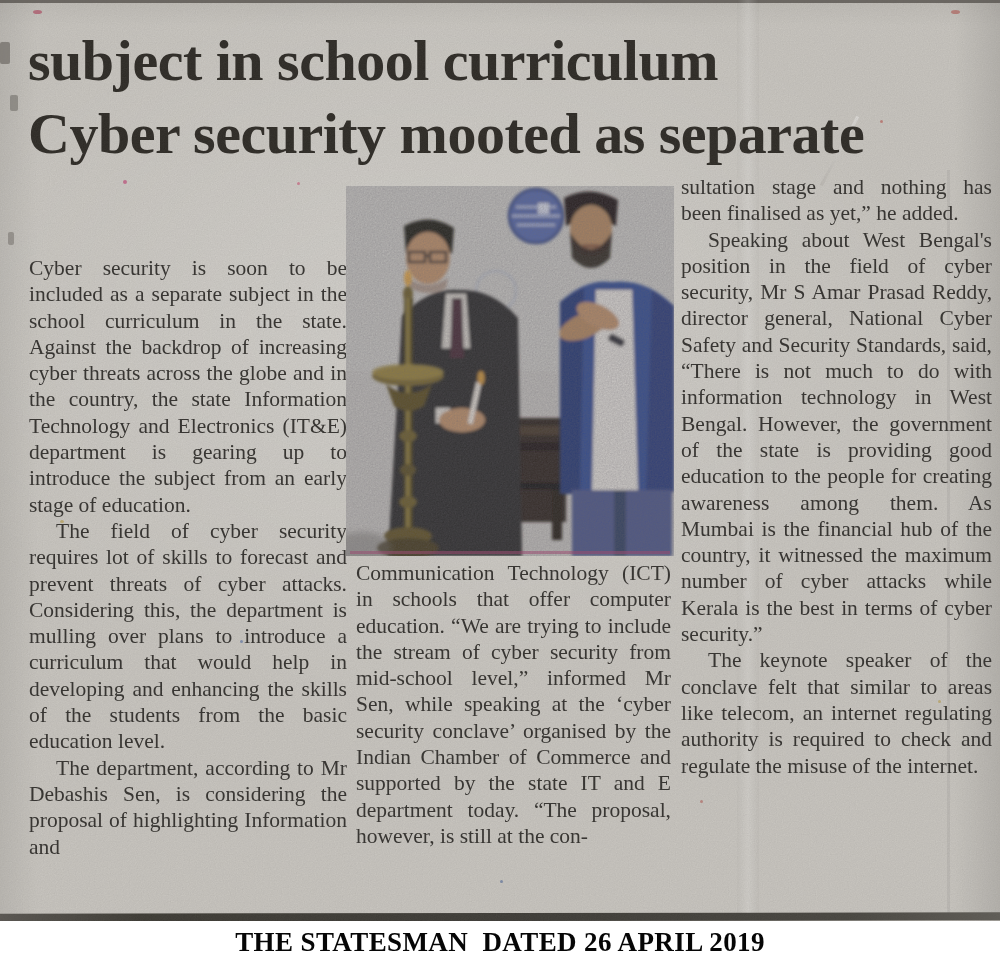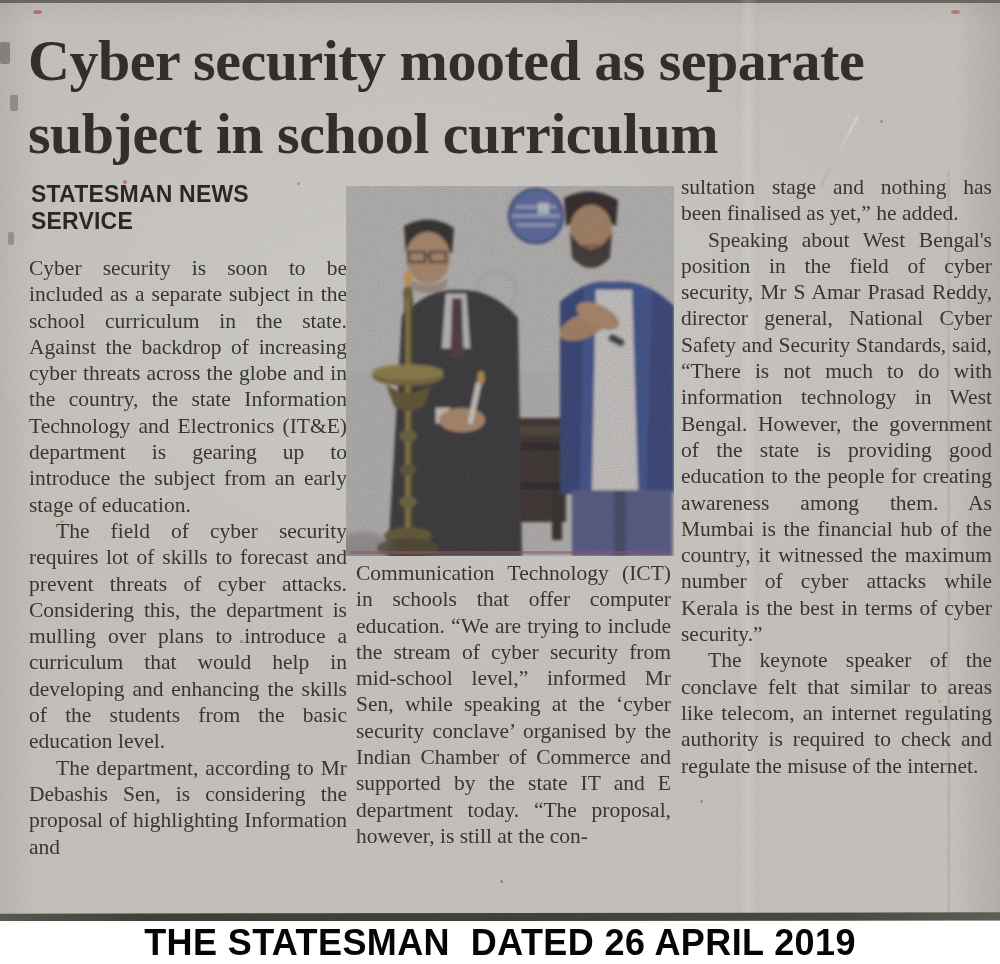--- a/index.html
+++ b/index.html
@@ -41,22 +41,22 @@
   .bottom-rule{
     left:0;top:913px;width:1000px;height:8px;
     background:linear-gradient(90deg,#56534e,#38362f 14%,#393732 55%,#44423c 85%,#5d5a54);
     transform:rotate(-0.08deg);
   }
   .caption-band{
     left:0;top:921px;width:1000px;height:43px;background:#ffffff;
     display:flex;align-items:center;justify-content:center;
   }
   .caption{
-    font-family:Liberation Sans, sans-serif;font-weight:bold;
-    font-size:36px;color:#060606;letter-spacing:0.4px;white-space:pre;
+    font-family:Liberation Serif, serif;font-weight:bold;
+    font-size:27px;color:#060606;letter-spacing:0.4px;white-space:pre;
   }
   
   .speck{position:absolute;border-radius:50%;}
   .edge-top{left:0;top:0;width:1000px;height:3px;background:#514e49;opacity:.8;}
   .edge-mark{position:absolute;background:#55514b;border-radius:2px;}
   .fold-vert{
     left:737px;top:0;width:22px;height:921px;opacity:.45;
     background:linear-gradient(90deg, rgba(0,0,0,0.05), rgba(255,255,255,0.38) 50%, rgba(0,0,0,0.06));
   }
   .fold-thin{left:947px;top:170px;width:3px;height:745px;background:rgba(0,0,0,0.055);}
@@ -86,26 +86,25 @@
   <div class="speck" style="left:420px;top:205px;width:3px;height:3px;background:#b0443e;opacity:.6;"></div>
   <div class="speck" style="left:567px;top:455px;width:4px;height:4px;background:#3a66b0;opacity:.6;"></div>
   <div class="speck" style="left:880px;top:120px;width:3px;height:3px;background:#b8443c;opacity:.55;"></div>
   <div class="speck" style="left:240px;top:640px;width:3px;height:3px;background:#32549c;opacity:.5;"></div>
   <div class="speck" style="left:60px;top:520px;width:4px;height:3px;background:#b8962e;opacity:.55;"></div>
   <div class="speck" style="left:700px;top:800px;width:3px;height:3px;background:#b0443e;opacity:.5;"></div>
   <div class="speck" style="left:500px;top:880px;width:3px;height:3px;background:#2f4f92;opacity:.5;"></div>
   <div class="speck" style="left:938px;top:700px;width:3px;height:3px;background:#b8962e;opacity:.5;"></div>
 
   <h1 class="abs headline">
+    <span class="hl-line">subject in school curriculum</span>
     <span class="hl-line">Cyber security mooted as separate</span>
-    <span class="hl-line">subject in school curriculum</span>
   </h1>
 
   <div class="abs byline-block">
-    <div class="byline">STATESMAN NEWS SERVICE</div>
   </div>
 
   <div class="abs col col-left">
     <p>Cyber security is soon to be included as a separate subject in the school curriculum in the state. Against the backdrop of increasing cyber threats across the globe and in the country, the state Information Technology and Electronics (IT&amp;E) department is gearing up to introduce the subject from an early stage of education.</p>
     <p class="indent">The field of cyber security requires lot of skills to forecast and prevent threats of cyber attacks. Considering this, the department is mulling over plans to introduce a curriculum that would help in developing and enhancing the skills of the students from the basic education level.</p>
     <p class="indent">The department, according to Mr Debashis Sen, is considering the proposal of highlighting Information and</p>
   </div>
 
   <div class="abs photo">
     <svg viewBox="0 0 328 370" width="328" height="370" xmlns="http://www.w3.org/2000/svg">

